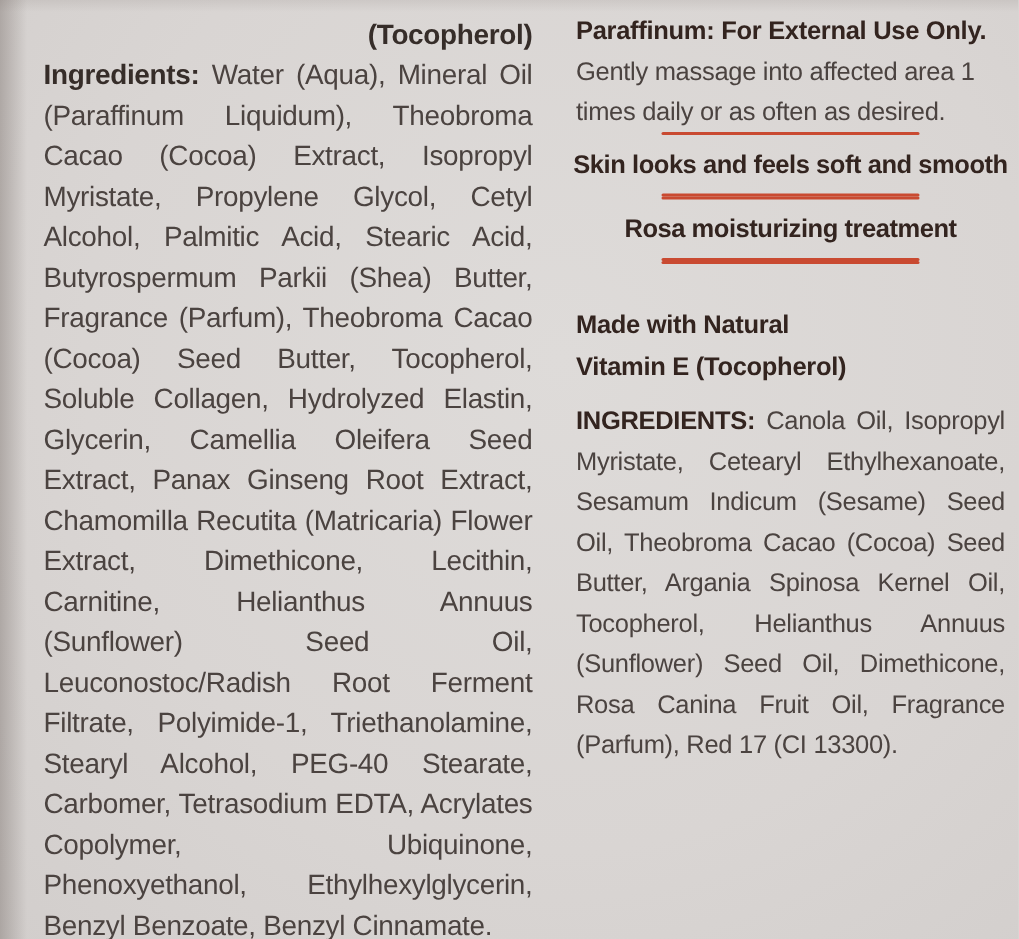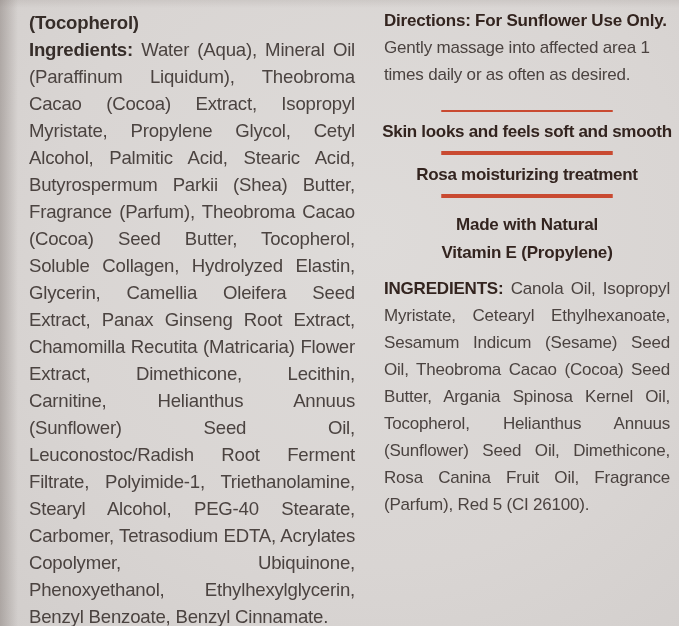--- a/index.html
+++ b/index.html
@@ -42,21 +42,21 @@
     width: 326px;
     color: #4b4340;
     font-size: 18.6px;
     line-height: 27px;
     text-align: justify;
     letter-spacing: -0.2px;
   }
   .heading-frag {
     font-weight: bold;
     color: #362d29;
-    text-align: left;
+    text-align: right;
   }
   .lead-bold {
     font-weight: bold;
     color: #362d29;
   }
 
   
   .col-right {
     position: absolute;
     left: 384px;
@@ -66,45 +66,43 @@
     font-size: 17px;
     line-height: 27px;
     letter-spacing: -0.2px;
   }
   .directions-head {
     font-weight: bold;
     color: #33241f;
     white-space: nowrap;
   }
   .claims {
-    margin-top: 22px;
   }
   .rule {
     width: 172px;
     height: 2px;
     background: #c94a31;
     margin: 0 auto;
     border-radius: 1px;
   }
   .claim {
     height: 39px;
     display: flex;
     align-items: center;
     justify-content: center;
     font-weight: bold;
     color: #33241f;
     white-space: nowrap;
     letter-spacing: -0.3px;
   }
   .made-with {
-    margin-top: 13px;
+    margin-top: 27px;
     font-weight: bold;
     color: #33241f;
     line-height: 28px;
-    text-align: center;
   }
   .ing2 {
     margin-top: 8px;
     text-align: justify;
   }
   .ing2 .lead-bold {
     color: #33241f;
   }
 </style>
 </head>
@@ -116,36 +114,36 @@
 
   <div class="col-left">
     <div class="heading-frag">(Tocopherol)</div>
     <div>
       <span class="lead-bold">Ingredients:</span>
       <span>Water (Aqua), Mineral Oil (Paraffinum Liquidum), Theobroma Cacao (Cocoa) Extract, Isopropyl Myristate, Propylene Glycol, Cetyl Alcohol, Palmitic Acid, Stearic Acid, Butyrospermum Parkii (Shea) Butter, Fragrance (Parfum), Theobroma Cacao (Cocoa) Seed Butter, Tocopherol, Soluble Collagen, Hydrolyzed Elastin, Glycerin, Camellia Oleifera Seed Extract, Panax Ginseng Root Extract, Chamomilla Recutita (Matricaria) Flower Extract, Dimethicone, Lecithin, Carnitine, Helianthus Annuus (Sunflower) Seed Oil, Leuconostoc/Radish Root Ferment Filtrate, Polyimide-1, Triethanolamine, Stearyl Alcohol, PEG-40 Stearate, Carbomer, Tetrasodium EDTA, Acrylates Copolymer, Ubiquinone, Phenoxyethanol, Ethylhexylglycerin, Benzyl Benzoate, Benzyl Cinnamate.</span>
     </div>
   </div>
 
   <div class="col-right">
-    <div class="directions-head">Directions: For Sunflower Use Only.</div>
+    <div class="directions-head">Paraffinum: For External Use Only.</div>
     <div>Gently massage into affected area 1 times daily or as often as desired.</div>
 
     <div class="claims">
       <div class="rule"></div>
       <div class="claim">Skin looks and feels soft and smooth</div>
       <div class="rule"></div>
       <div class="rule"></div>
       <div class="claim">Rosa moisturizing treatment</div>
       <div class="rule"></div>
       <div class="rule"></div>
     </div>
 
     <div class="made-with">
       <div>Made with Natural</div>
-      <div>Vitamin E (Propylene)</div>
+      <div>Vitamin E (Tocopherol)</div>
     </div>
 
     <div class="ing2">
       <span class="lead-bold">INGREDIENTS:</span>
-      <span>Canola Oil, Isopropyl Myristate, Cetearyl Ethylhexanoate, Sesamum Indicum (Sesame) Seed Oil, Theobroma Cacao (Cocoa) Seed Butter, Argania Spinosa Kernel Oil, Tocopherol, Helianthus Annuus (Sunflower) Seed Oil, Dimethicone, Rosa Canina Fruit Oil, Fragrance (Parfum), Red 5 (CI 26100).</span>
+      <span>Canola Oil, Isopropyl Myristate, Cetearyl Ethylhexanoate, Sesamum Indicum (Sesame) Seed Oil, Theobroma Cacao (Cocoa) Seed Butter, Argania Spinosa Kernel Oil, Tocopherol, Helianthus Annuus (Sunflower) Seed Oil, Dimethicone, Rosa Canina Fruit Oil, Fragrance (Parfum), Red 17 (CI 13300).</span>
     </div>
   </div>
 </div>
 
 </body></html>

